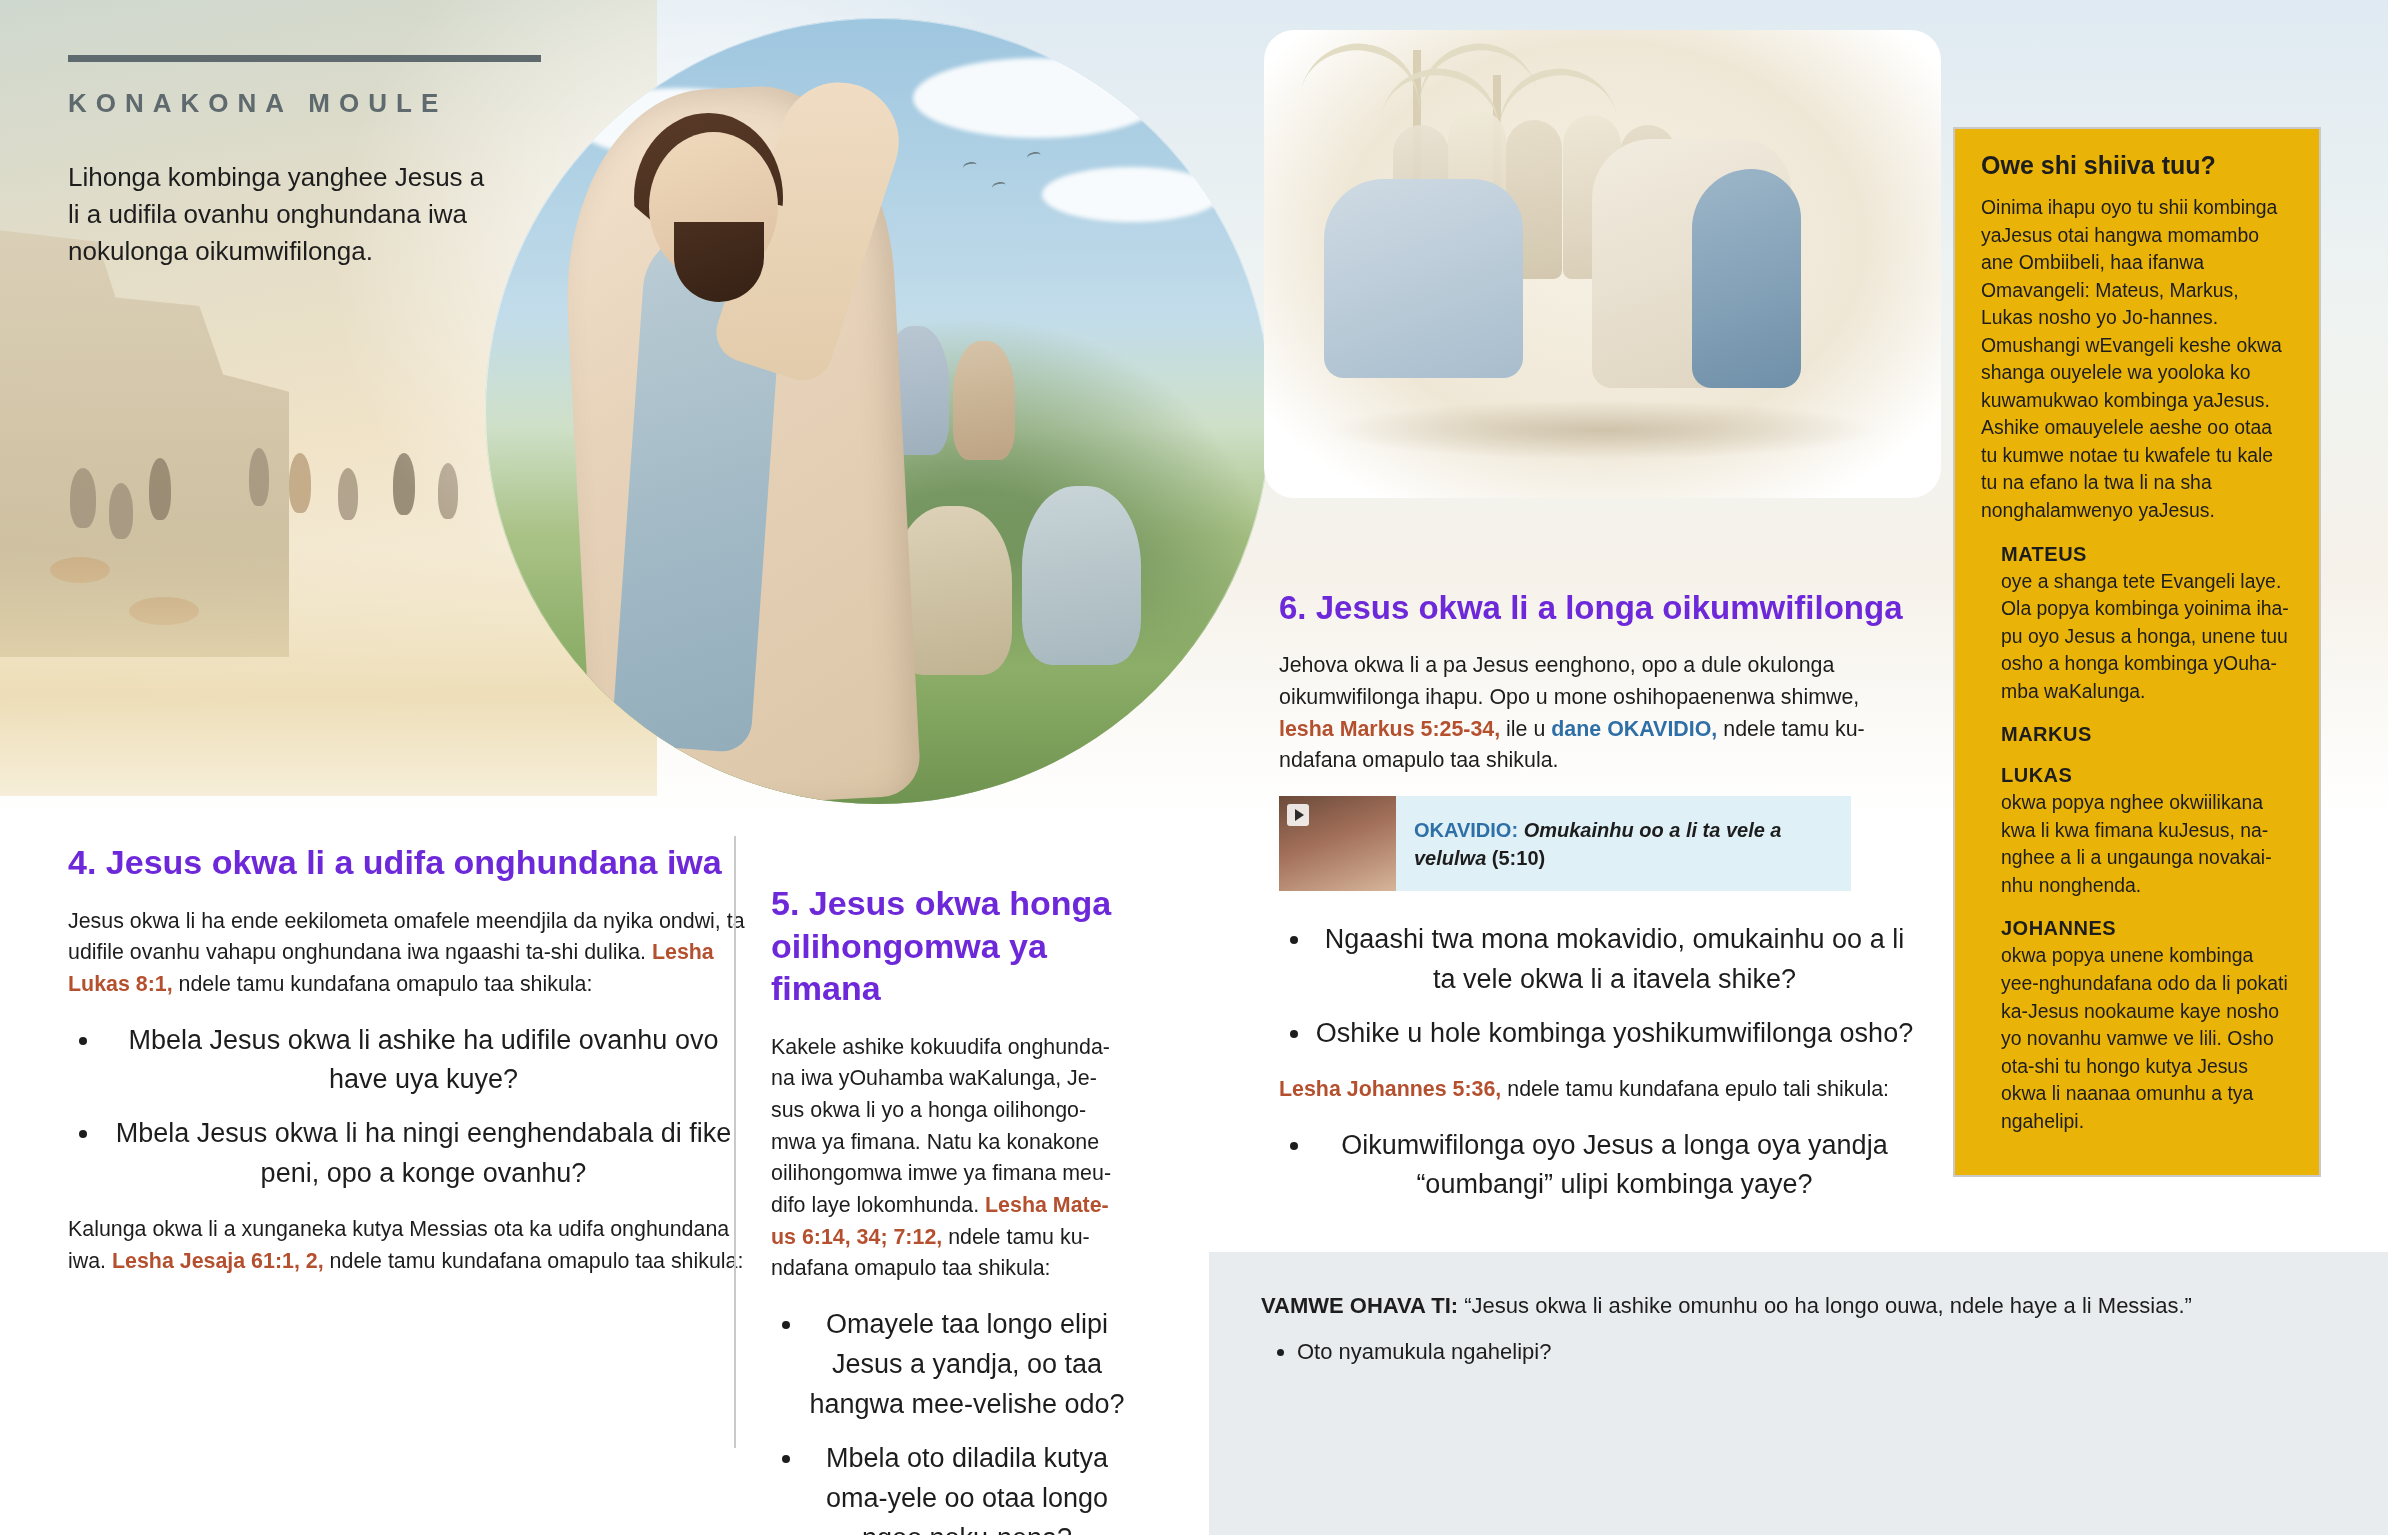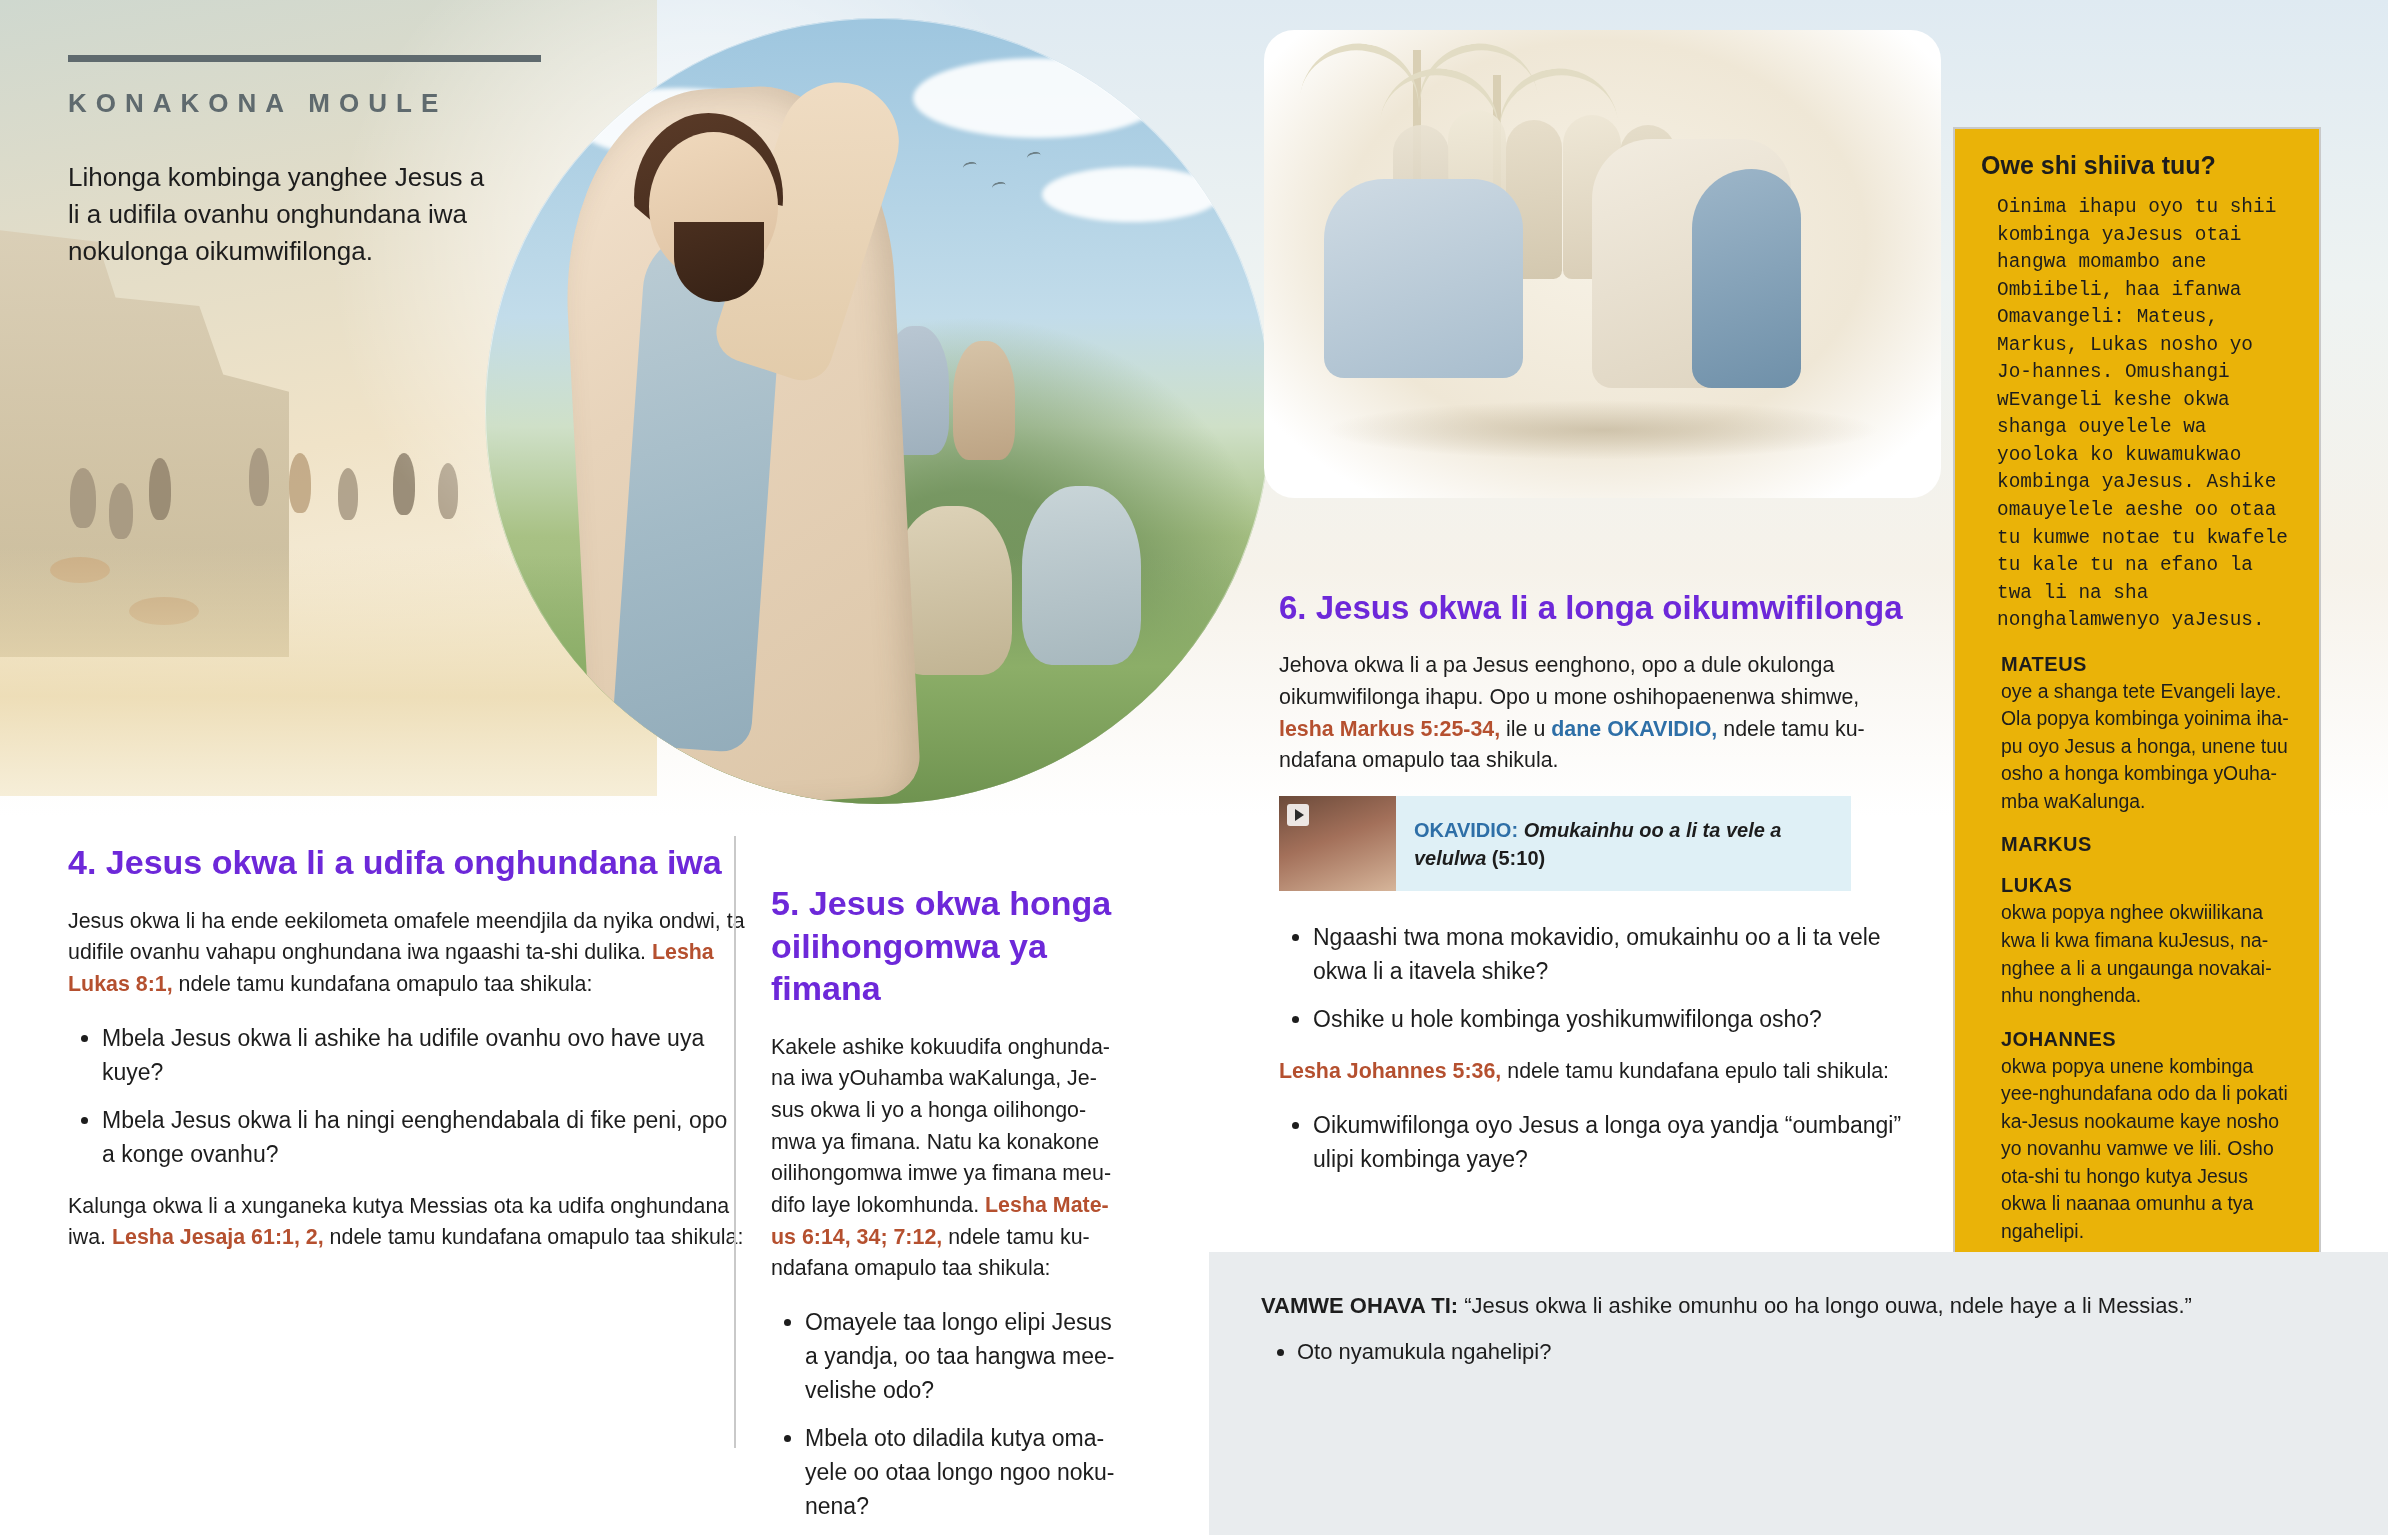--- a/index.html
+++ b/index.html
@@ -122,21 +122,21 @@
     font-size:26px;line-height:1.42;color:#1d1d1d;
   }
 
   
   .col{position:absolute;}
   .col h2{
     margin:0 0 22px 0;font-size:34px;line-height:1.25;color:#6d28d9;font-weight:bold;
   }
   .col p{margin:0 0 20px 0;font-size:21.4px;line-height:1.48;}
   .col ul{margin:0 0 20px 0;padding:0 0 0 34px;}
-  .col li{font-size:23px;line-height:1.48;margin-bottom:14px;}
+  .col li{font-size:27px;line-height:1.48;margin-bottom:14px;text-align:center;}
   .scrip{color:#b5502f;font-weight:bold;}
   .scrip-blue{color:#2e6fa7;font-weight:bold;}
 
   .col4{left:68px;top:841px;width:677px;}
   .col5{left:771px;top:882px;width:358px;}
   .divider{
     position:absolute;left:734px;top:836px;width:2px;height:612px;background:#c9c9c9;
   }
   .col6{left:1279px;top:587px;width:637px;}
   .col6 h2{font-size:33px;}
@@ -163,21 +163,21 @@
   .vlabel{color:#2e6fa7;font-weight:bold;}
   .vtitle{font-style:italic;color:#1d1d1d;font-weight:bold;}
 
   
   .sidebar{
     position:absolute;left:1953px;top:127px;width:368px;min-height:990px;
     border:2px solid #c9c9c9;background:#eab308;padding:22px 26px 26px 26px;
     box-sizing:border-box;
   }
   .sidebar h3{margin:0 0 14px 0;font-size:25px;color:#1d1d1d;}
-  .sidebar p{margin:0 0 18px 16px;font-size:19.4px;line-height:1.42;font-family:Liberation Mono, monospace;}
+  .sidebar p{margin:0 0 18px 0;font-size:19.4px;line-height:1.42;}
   .gospel{margin:18px 0 14px 20px;}
   .gospel .gname{font-weight:bold;font-size:20px;letter-spacing:0.5px;margin-bottom:2px;}
   .gospel .gtext{font-size:19.4px;line-height:1.42;}
 
   
   .bottom{
     position:absolute;left:1209px;top:1252px;width:1179px;height:349px;background:#e9ecee;
     padding:38px 52px;box-sizing:border-box;
   }
   .bottom p{margin:0 0 14px 0;font-size:22px;line-height:1.45;}

